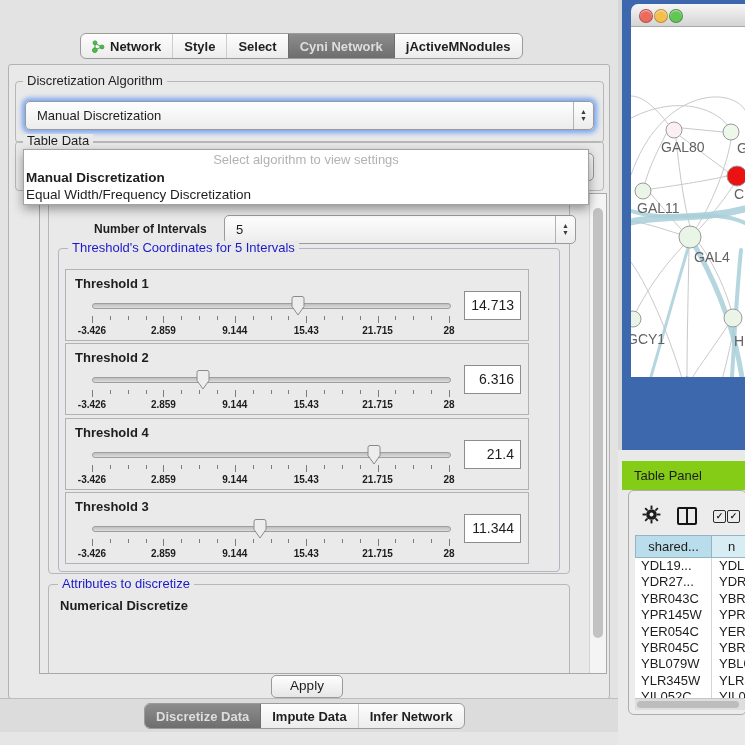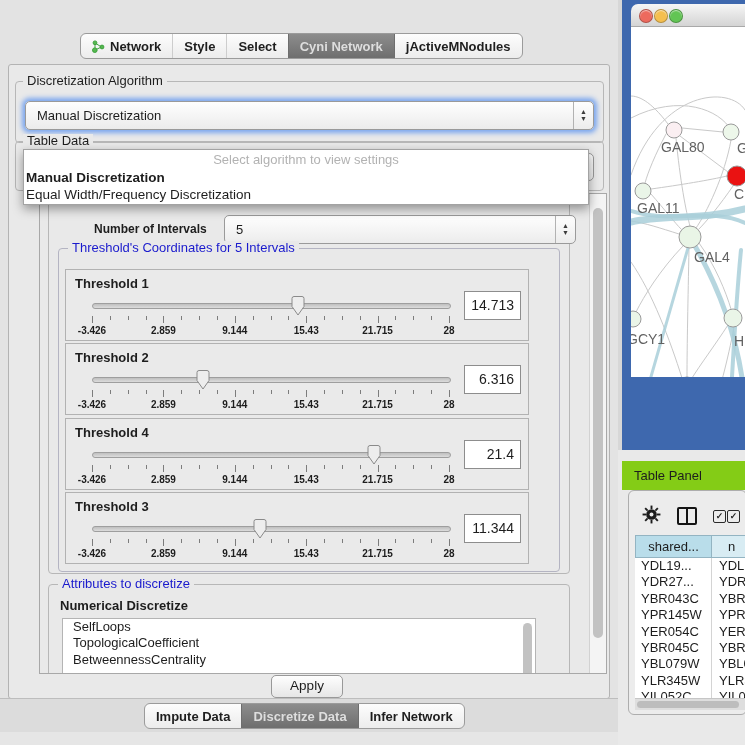--- a/index.html
+++ b/index.html
@@ -318,43 +318,37 @@
                   <path d="M2,3.5 Q2,1.5 4,1.5 H12 Q14,1.5 14,3.5 V11.5 L8,20 L2,11.5 Z" fill="#ededed" stroke="#8a8a8a" stroke-width="1"></path>
                 </svg></div>
               <div class="tval">11.344</div>
             </div>
           </div>
         <div class="gtitle blue" style="left:28px;top:47px;">Threshold's Coordinates for 5 Intervals</div>
 
         <div class="group" style="left:8px;top:390px;width:520px;height:118px;"></div>
         <div class="gtitle blue" style="left:18px;top:383px;">Attributes to discretize</div>
         <div style="position:absolute;left:20px;top:404px;font-size:13px;font-weight:700;">Numerical Discretize</div>
-        <div id="attr-list">
-          <div class="vsb-thumb" style="right:3px;top:4px;width:9px;height:56px;"></div>
-        <div class="attr-item">SelfLoops</div>
-            <div class="attr-item">TopologicalCoefficient</div>
-            <div class="attr-item">BetweennessCentrality</div>
-          </div>
 
         <div class="vsb" style="right:0;top:0;width:16px;height:479px;">
           <div class="vsb-thumb" style="left:2.5px;top:14px;width:10px;height:430px;"></div>
         </div>
       </div>
 
       <div id="apply-btn">Apply</div>
     </div>
 
     <div id="bottom-strip"></div>
     <div id="below-strip"></div>
     <div id="bottom-tabs" class="segctl">
-        <div class="seg">
-          <span>Impute Data</span>
-        </div>
         <div class="seg sel">
           <span>Discretize Data</span>
+        </div>
+        <div class="seg">
+          <span>Impute Data</span>
         </div>
         <div class="seg">
           <span>Infer Network</span>
         </div>
       </div>
   </div>
 
   <div id="right-bg"></div>
 
   <div id="net-window">

